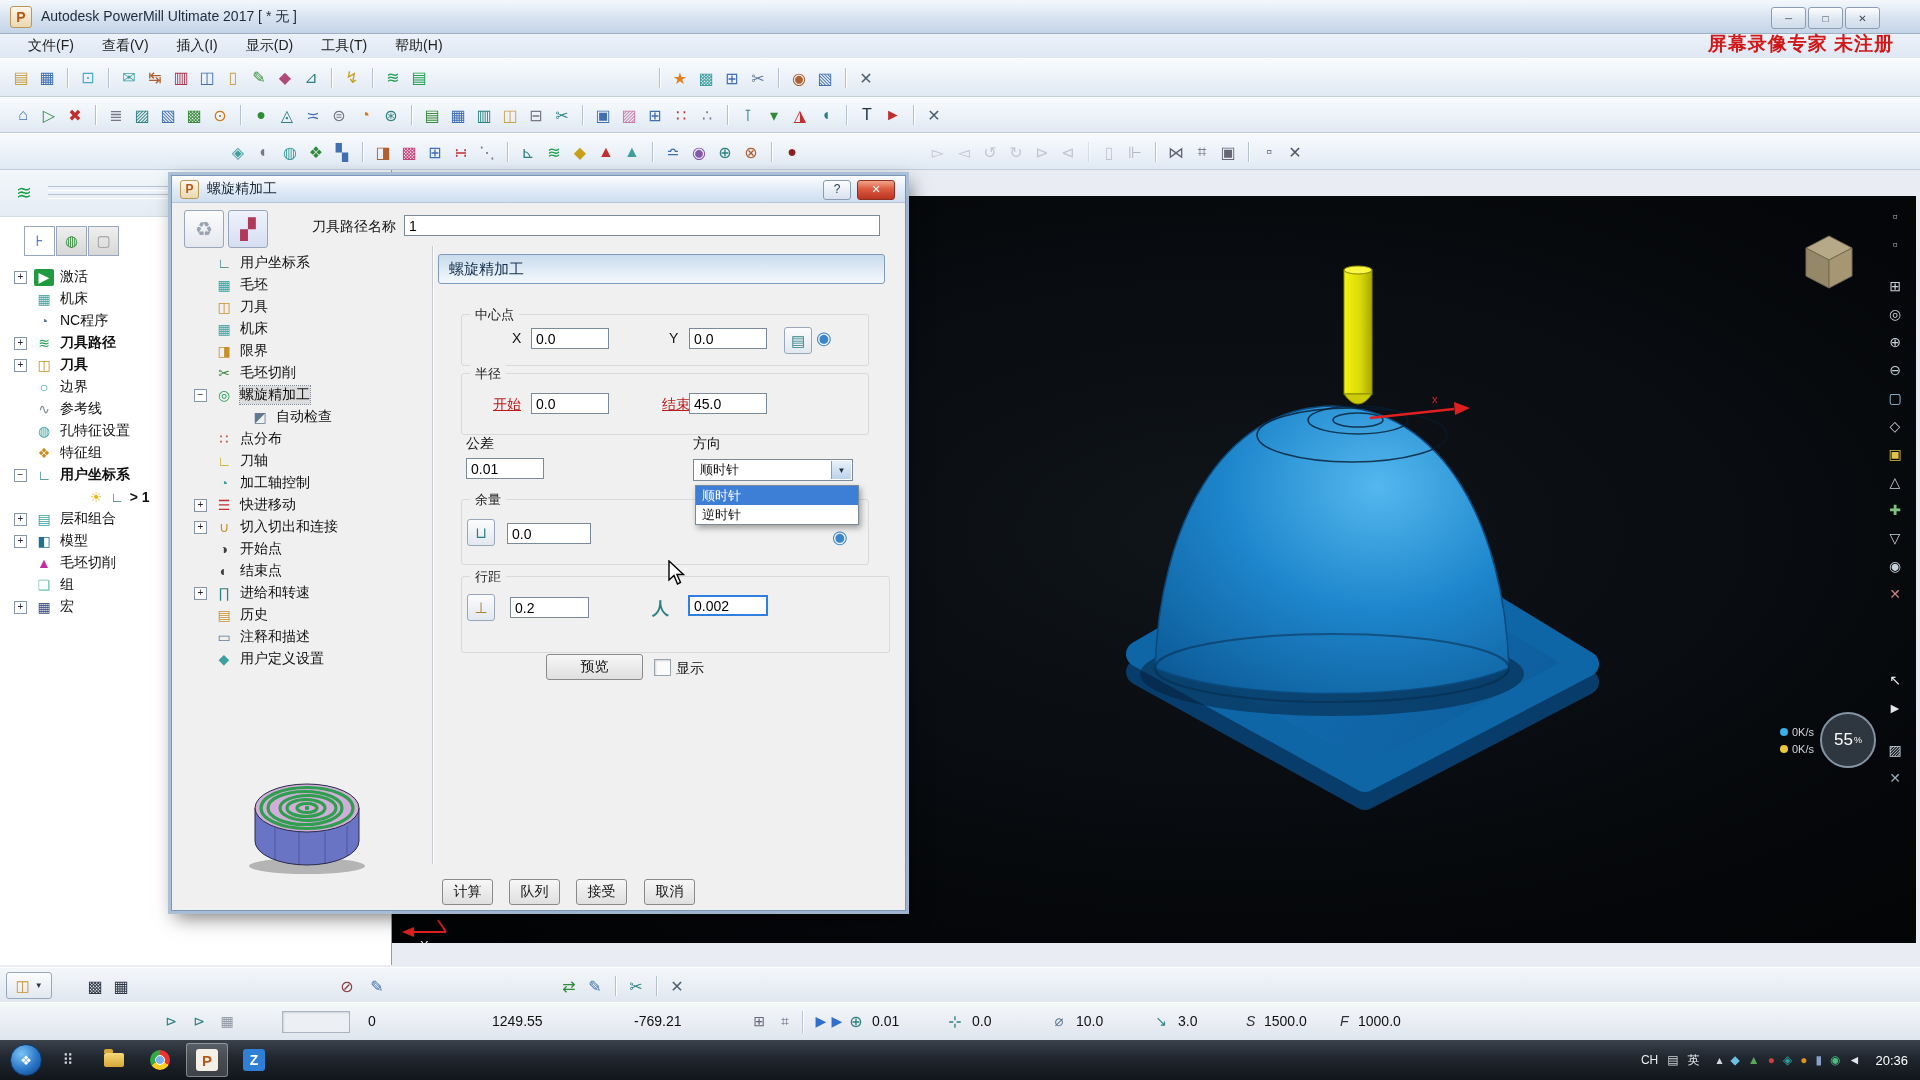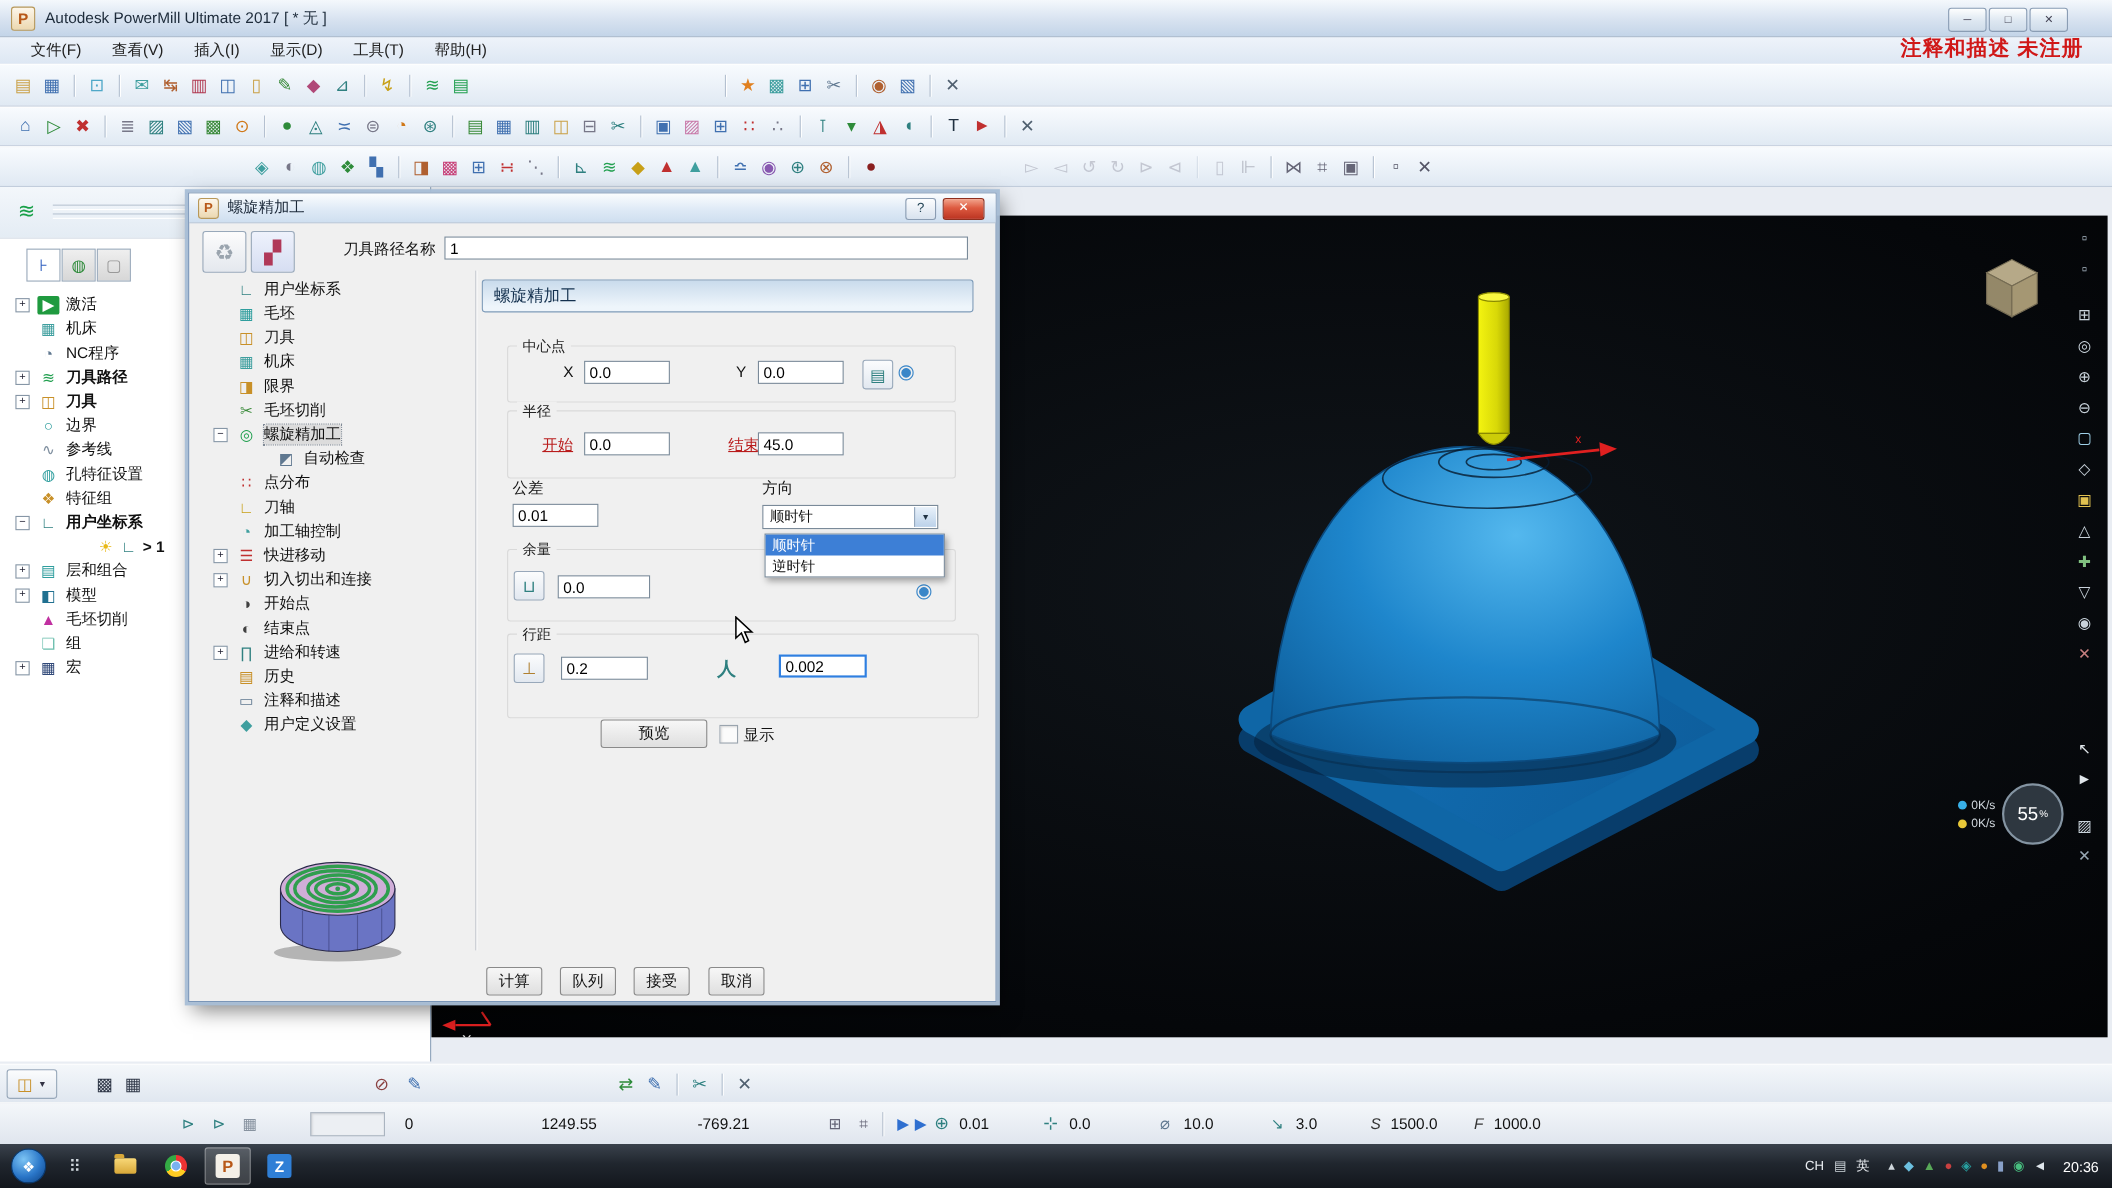--- a/index.html
+++ b/index.html
@@ -152,21 +152,21 @@
 
 <div class="titlebar">
   <div class="appicon">P</div>
   <div class="title-text">Autodesk PowerMill Ultimate 2017   [ * 无 ]</div>
 </div>
 <div class="wincontrols">
   <div class="winbtn">─</div>
   <div class="winbtn">□</div>
   <div class="winbtn">✕</div>
 </div>
-<div class="watermark">注释和描述 未注册</div>
+<div class="watermark">屏幕录像专家 未注册</div>
 
 <div class="menubar">
 
 <span class="menu-item">文件(F)</span>
     <span class="menu-item">查看(V)</span>
     <span class="menu-item">插入(I)</span>
     <span class="menu-item">显示(D)</span>
     <span class="menu-item">工具(T)</span>
     <span class="menu-item">帮助(H)</span>
   </div>
@@ -689,21 +689,21 @@
     <span class="grp-label">余量</span>
     <span class="iconbtn" style="left:5px;top:19px;color:#2f8080;">⊔</span>
     <input class="dlg-input" style="left: 45px; top: 23px; width: 84px;" value="0.0">
   </div>
 
   <div class="grp" style="left:289px;top:400px;width:406px;height:75px;padding-left:21px;">
     <span class="grp-label">行距</span>
     <span class="iconbtn" style="left:5px;top:17px;color:#b08030;">⊥</span>
     <input class="dlg-input" style="left: 48px; top: 20px; width: 79px;" value="0.2">
     <span class="cusp" style="left:190px;top:20px;">人</span>
-    <input class="dlg-input focus" style="left: 226px; top: 18px; width: 80px; margin-left: 20px;" value="0.002">
+    <input class="dlg-input focus" style="left: 226px; top: 18px; width: 80px;" value="0.002">
   </div>
 
   <button class="btn" style="position:absolute;left:374px;top:478px;width:97px;height:26px;">预览</button>
   <span class="cb" style="left:482px;top:483px;"></span>
   <span class="dlg-label" style="left:504px;top:484px;">显示</span>
 
   <svg style="position:absolute;left:69px;top:570px;" width="132" height="132" viewBox="0 0 132 132">
     <ellipse cx="66" cy="120" rx="58" ry="8" fill="rgba(0,0,0,.25)"></ellipse>
     <path d="M14,62 L14,95 A52,24 0 0 0 118,95 L118,62 Z" fill="#6a74c4" stroke="#2a2a4a"></path>
     <line x1="34" y1="82" x2="34" y2="114" stroke="rgba(25,25,70,.35)"></line>

